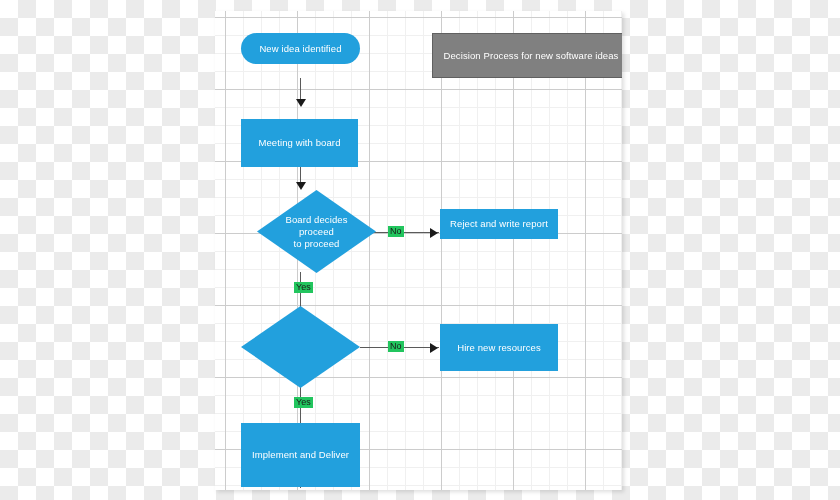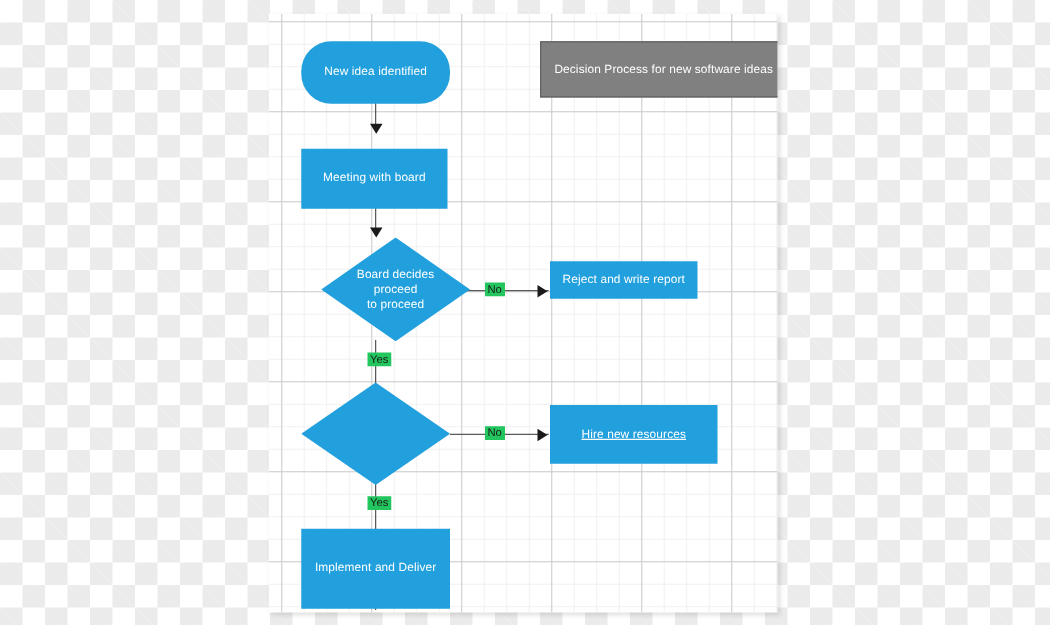--- a/index.html
+++ b/index.html
@@ -158,21 +158,21 @@
     <div class="edge-label" style="left:173px; top:330px;">No</div>
 
     <div class="conn-v" style="left:85px; top:376px; height:42px;"></div>
     <div class="arrow-down" style="left:80.5px; top:416px;"></div>
     <div class="edge-label" style="left:79px; top:386px;">Yes</div>
 
     <div class="conn-v" style="left:85px; top:459px; height:18px;"></div>
 
     <div class="node shape-title" style="left:185px; top:22px; width:198px; height:45px;">Decision Process for new software ideas</div>
 
-    <div class="node shape-terminator" style="left:26px; top:22px; width:119px; height:50px;">New idea identified</div>
+    <div class="node shape-terminator" style="left:26px; top:22px; width:119px; height:31px;">New idea identified</div>
 
     <div class="node shape-process" style="left:26px; top:108px; width:117px; height:48px;">Meeting with board</div>
 
     <div class="node shape-decision" style="left:42px; top:179px; width:119px; height:83px;">
       <svg class="diamond-svg" viewBox="0 0 119 83" preserveAspectRatio="none">
         <polygon points="59.5,0 119,41.5 59.5,83 0,41.5" fill="#22a0dd"></polygon>
       </svg>
       <div class="diamond-label">
         <div>Board decides</div>
         <div>proceed</div>
@@ -181,18 +181,18 @@
     </div>
 
     <div class="node shape-process" style="left:225px; top:198px; width:118px; height:30px;">Reject and write report</div>
 
     <div class="node shape-decision" style="left:26px; top:295px; width:119px; height:82px;">
       <svg class="diamond-svg" viewBox="0 0 119 82" preserveAspectRatio="none">
         <polygon points="59.5,0 119,41 59.5,82 0,41" fill="#22a0dd"></polygon>
       </svg>
     </div>
 
-    <div class="node shape-process" style="left:225px; top:313px; width:134px; height:47px;text-decoration:underline;">Hire new resources</div>
+    <div class="node shape-process" style="left:225px; top:313px; width:118px; height:47px;">Hire new resources</div>
 
     <div class="node shape-process" style="left:26px; top:412px; width:119px; height:64px;">Implement and Deliver</div>
 
   </div>
 </div>
 
 </body></html>

